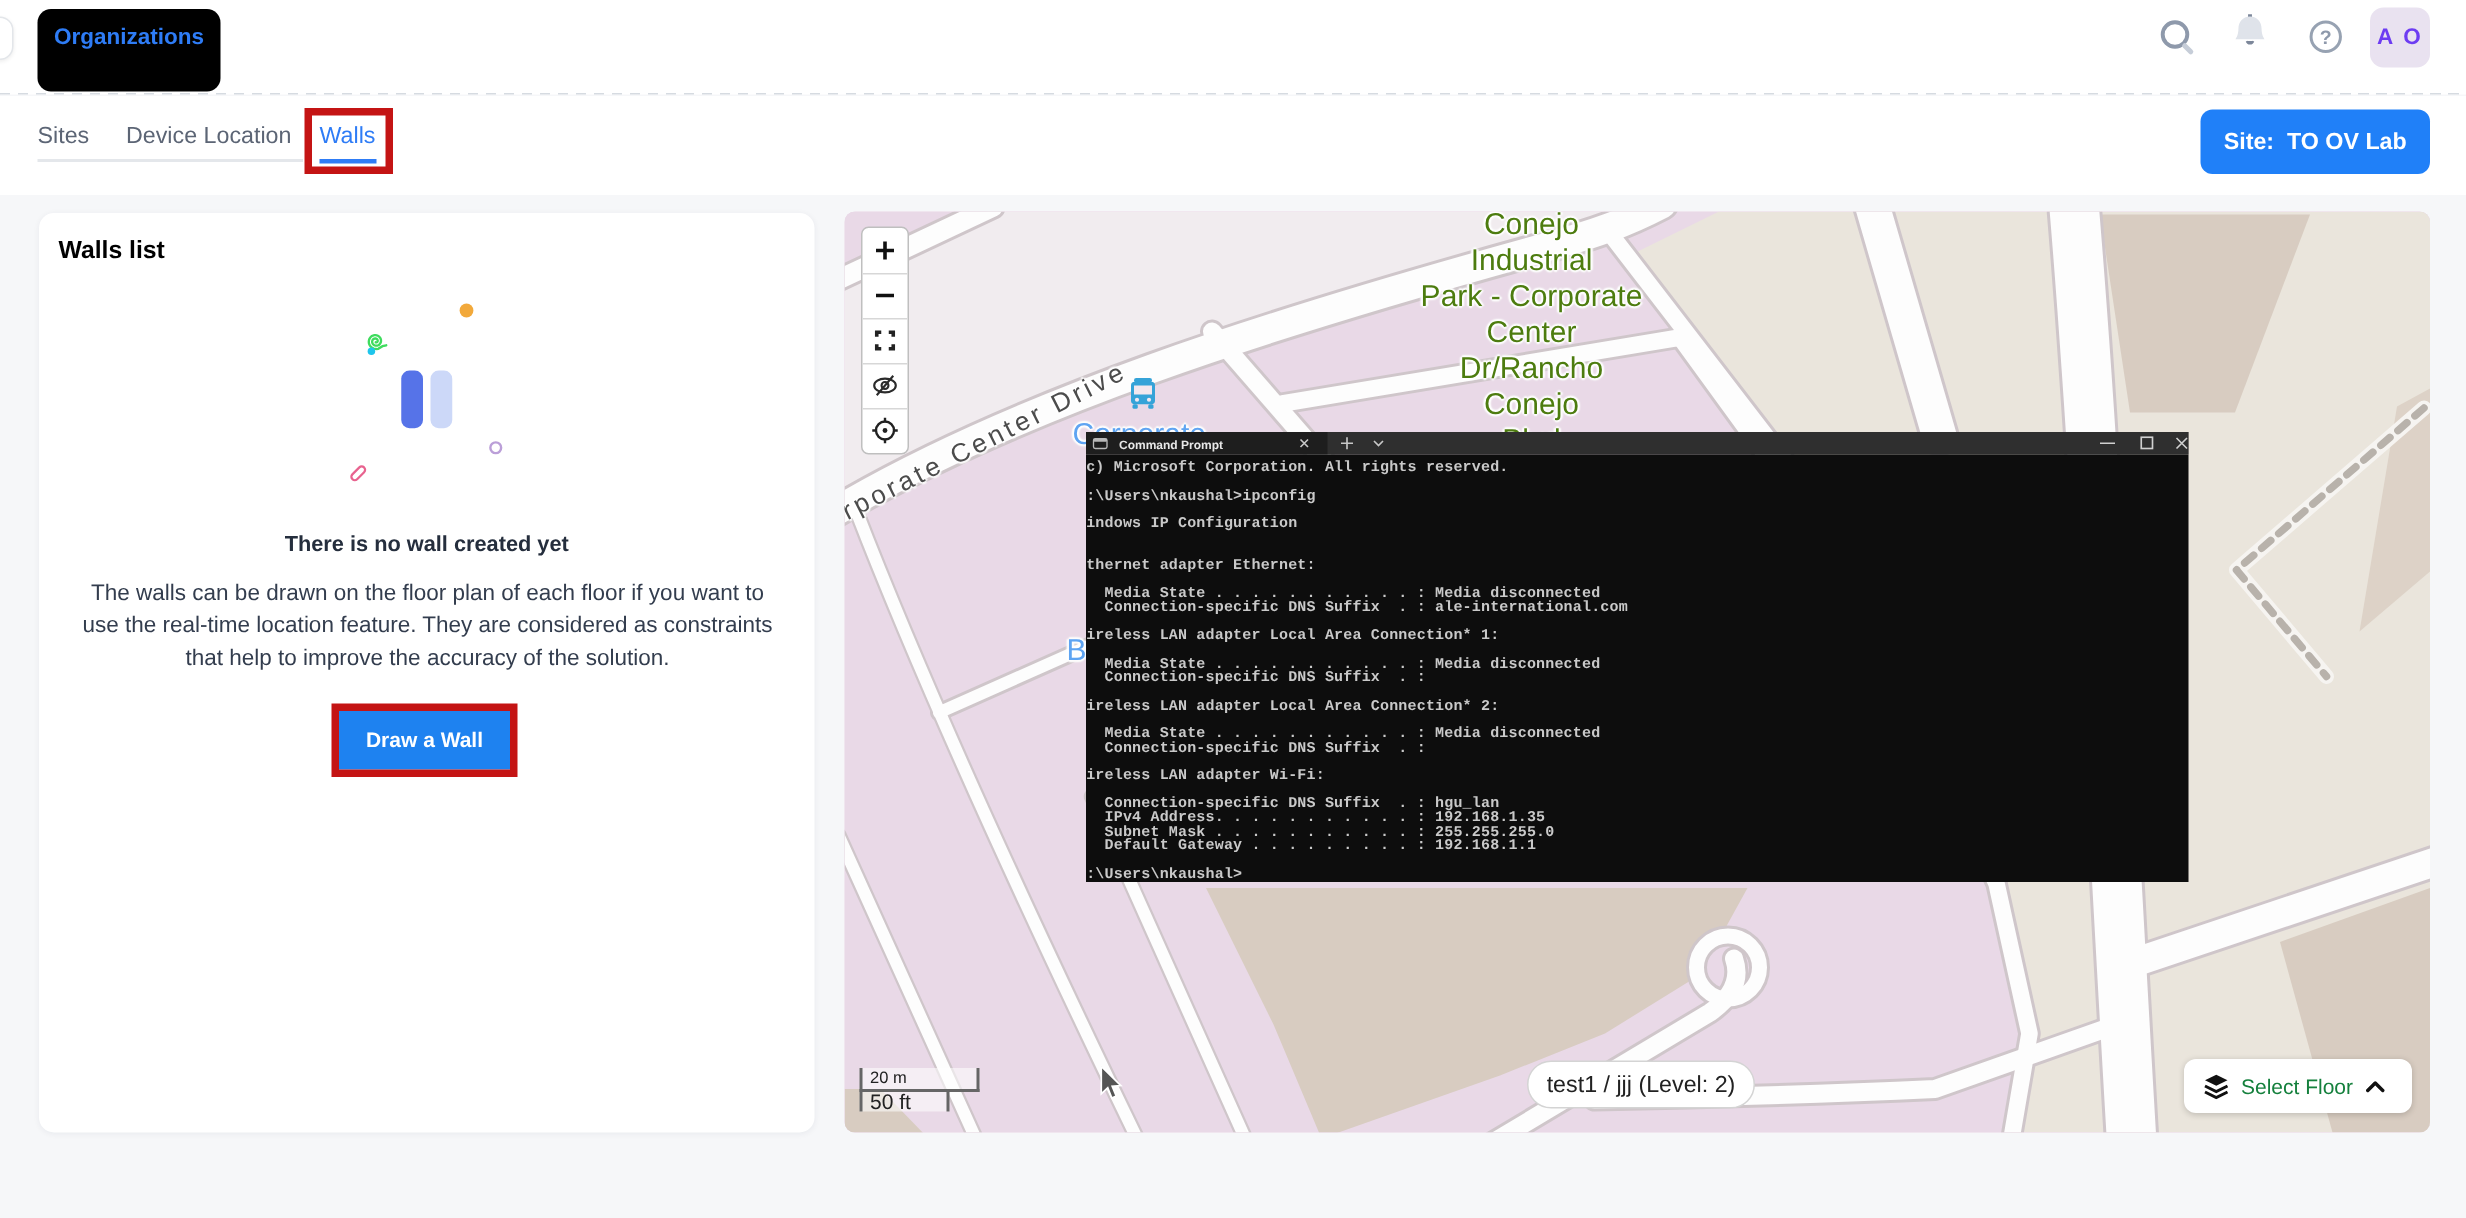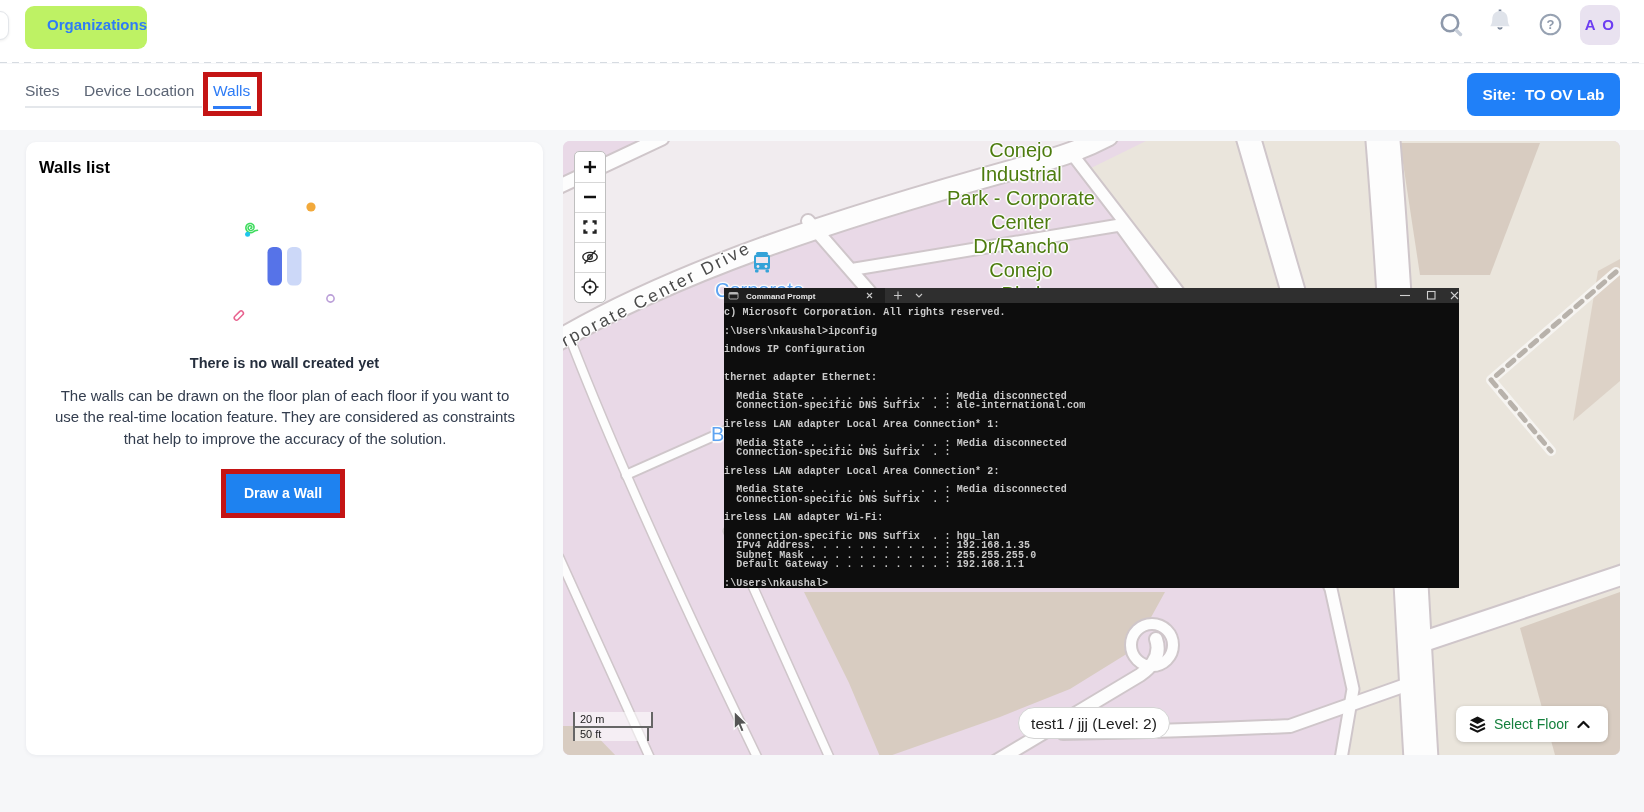--- a/index.html
+++ b/index.html
@@ -1,21 +1,21 @@
 <!DOCTYPE html>
 <html><head>
 <meta charset="utf-8">
 <style>
 * { margin:0; padding:0; box-sizing:border-box; }
 html,body { width:1644px; height:812px; overflow:hidden; font-family:"Liberation Sans", sans-serif; background:#f6f7f9; }
 
 #topbar { position:absolute; left:0; top:0; width:1644px; height:63px; background:#fff; }
 #topdash { position:absolute; left:0; top:62px; width:1644px; height:1px; background:repeating-linear-gradient(90deg,#d6dbe1 0px,#d6dbe1 7px,transparent 7px,transparent 12px); }
 #stub { position:absolute; left:-10px; top:11px; width:19px; height:29px; background:#fff; border:1px solid #e3e6ea; border-radius:9px; box-shadow:0 1px 3px rgba(0,0,0,.08); }
-#orgchip { position:absolute; left:25px; top:6px; width:122px; height:43px; background:#bef264; border-radius:9px; color:#2e7cf6; font-weight:bold; font-size:15px; text-align:right; line-height:38px; }
+#orgchip { position:absolute; left:25px; top:6px; width:122px; height:55px; background:#000000; border-radius:9px; color:#2e7cf6; font-weight:bold; font-size:15px; text-align:center; line-height:38px; }
 #orglabel { position:absolute; left:155px; top:0; height:50px; line-height:50px; font-size:14px; font-weight:bold; color:#222b3a; }
 #orglabel .blue { color:#2e7cf6; }
 .ticon { position:absolute; top:0; }
 #avatar { position:absolute; left:1580px; top:5px; width:40px; height:40px; background:#e9e2f0; border-radius:9px; color:#6d3cf2; font-weight:bold; font-size:15px; text-align:center; line-height:40px; letter-spacing:1.5px; }
 
 #tabrow { position:absolute; left:0; top:64px; width:1644px; height:66px; background:#fff; }
 .tab { position:absolute; top:18px; font-size:15.5px; color:#5c6575; }
 #tabline { position:absolute; left:25px; top:42px; width:177px; height:2px; background:#e4e7eb; }
 #walltab { color:#2e7cf6; }
 #wallline { position:absolute; left:213px; top:42px; width:38px; height:3px; background:#2e7cf6; }
@@ -33,21 +33,21 @@
 #mapsvg { position:absolute; left:0; top:0; }
 .maplabel { position:absolute; color:#4d7c0f; font-size:20px; line-height:24px; text-align:center; white-space:nowrap;
   text-shadow:0 0 2px #fff,0 0 2px #fff,0 0 3px #fff,-1.5px 0 1px #fff,1.5px 0 1px #fff,0 -1.5px 1px #fff,0 1.5px 1px #fff; }
 #streetlabel { position:absolute; left:-25px; top:203px; color:#4c4c4c; font-size:17.5px; letter-spacing:2.6px; white-space:nowrap;
   transform:rotate(-27deg); transform-origin:0 50%;
   text-shadow:0 0 2px #fff,0 0 2px #fff,-1.5px 0 1px #fff,1.5px 0 1px #fff,0 -1.5px 1px #fff,0 1.5px 1px #fff; }
 
 #ctrls { position:absolute; left:11px; top:10px; width:32px; height:152px; background:#fff; border:1px solid #bfbfbf; border-radius:5px; }
 
 #scalem { position:absolute; left:10px; top:571px; width:80px; height:16px; background:rgba(255,255,255,.55); border:2px solid #666; border-top:none; font-size:11px; color:#222; padding-left:5px; line-height:14px; }
-#scaleft { position:absolute; left:10px; top:587px; width:76px; height:13px; background:rgba(255,255,255,.55); border:2px solid #666; border-top:none; border-bottom:none; font-size:11px; color:#222; padding-left:5px; line-height:12px; }
+#scaleft { position:absolute; left:10px; top:587px; width:60px; height:13px; background:rgba(255,255,255,.55); border:2px solid #666; border-top:none; border-bottom:none; font-size:14px; color:#222; padding-left:5px; line-height:12px; }
 
 #floorpill { position:absolute; left:455px; top:566px; width:152px; height:32px; background:#fff; border:1px solid #d4d4d4; border-radius:17px; font-size:15.5px; color:#222; text-align:center; line-height:31px; }
 #selfloor { position:absolute; left:893px; top:565px; width:152px; height:36px; background:#fff; border-radius:8px; box-shadow:0 1px 4px rgba(0,0,0,.18); font-size:14px; color:#15803d; }
 
 #cmd { position:absolute; left:161px; top:147px; width:735px; height:300px; }
 #cmdtitle { position:absolute; left:0; top:0; width:735px; height:15px; background:#2e2e2e; }
 #cmdtab { position:absolute; left:0; top:0; width:161px; height:15px; color:#e8e8e8; font-size:8px; font-weight:bold; }
 #cmdbody { position:absolute; left:0; top:15px; width:735px; height:285px; background:#0d0d0d; overflow:hidden; }
 #cmdtext { position:absolute; left:-6px; top:5px; font-family:"Liberation Mono", monospace; font-size:10px; font-weight:bold; line-height:9.33px; color:#c9c9c9; white-space:pre; letter-spacing:0.12px; }
 </style>

